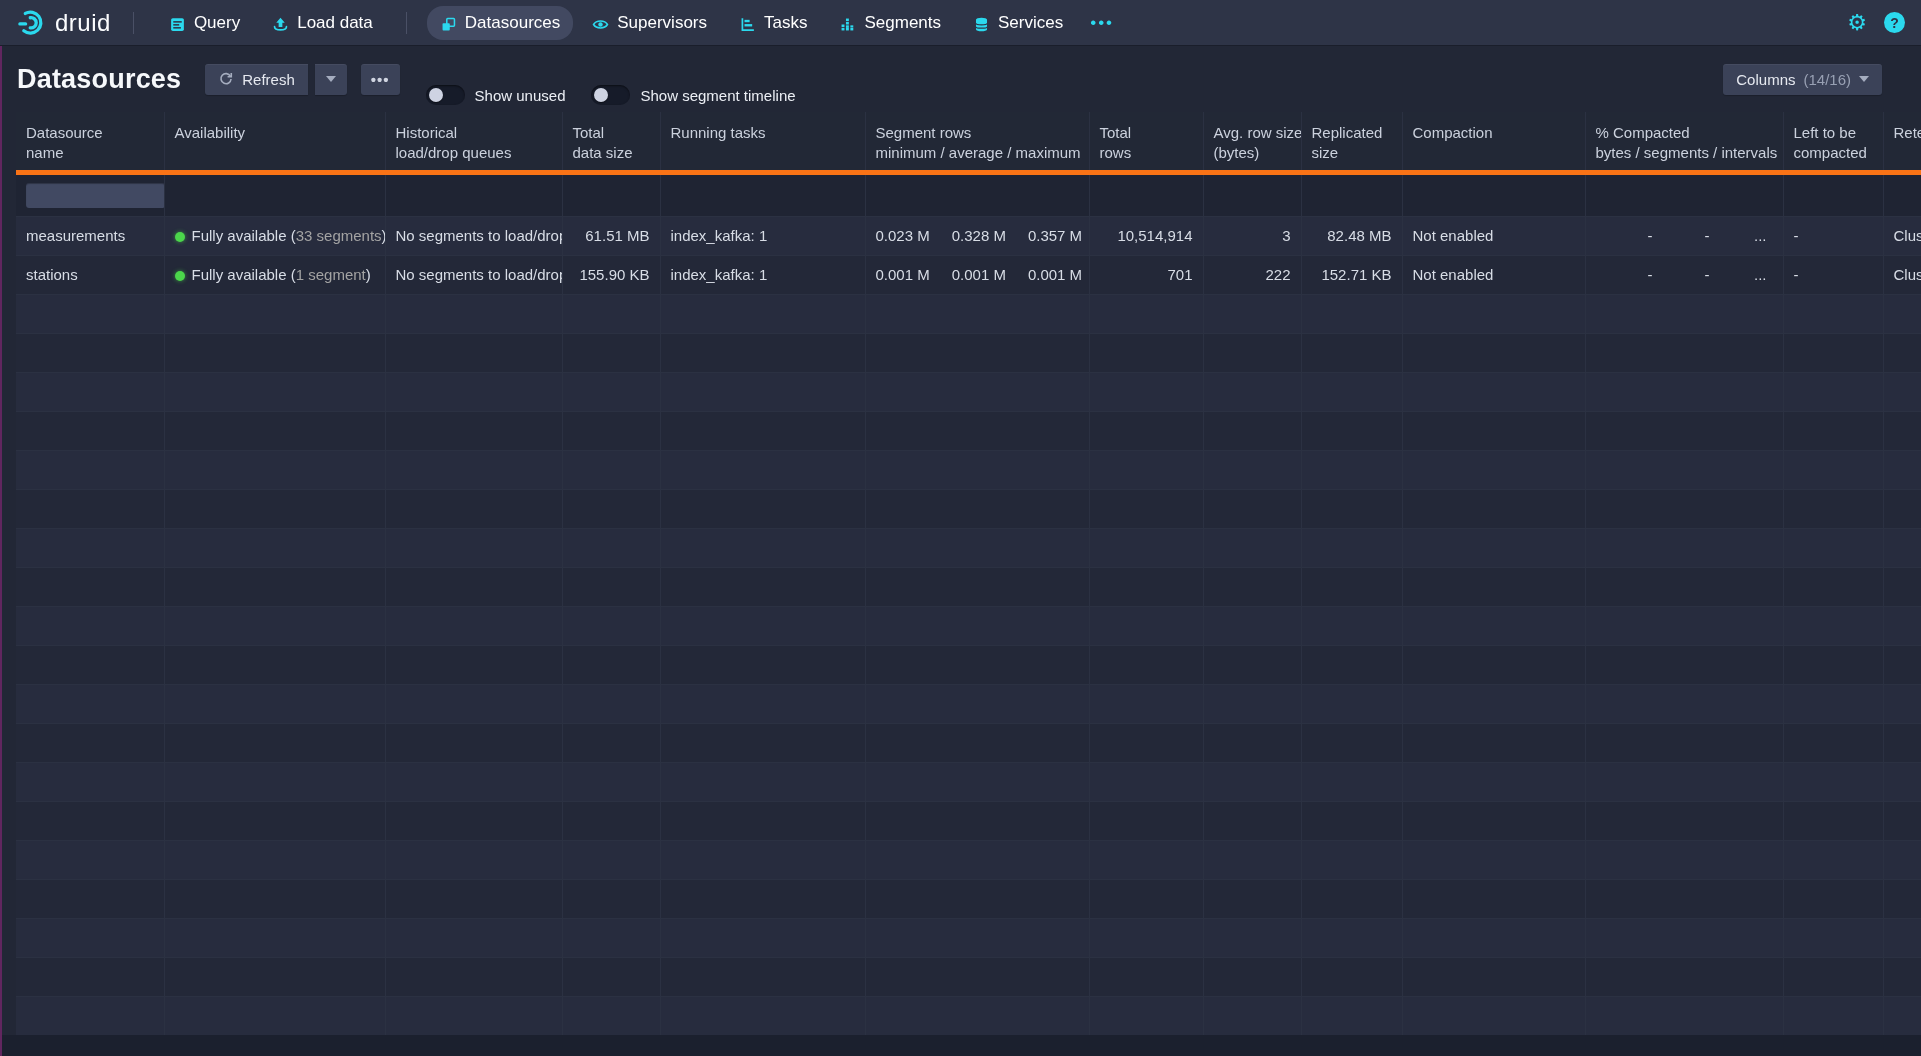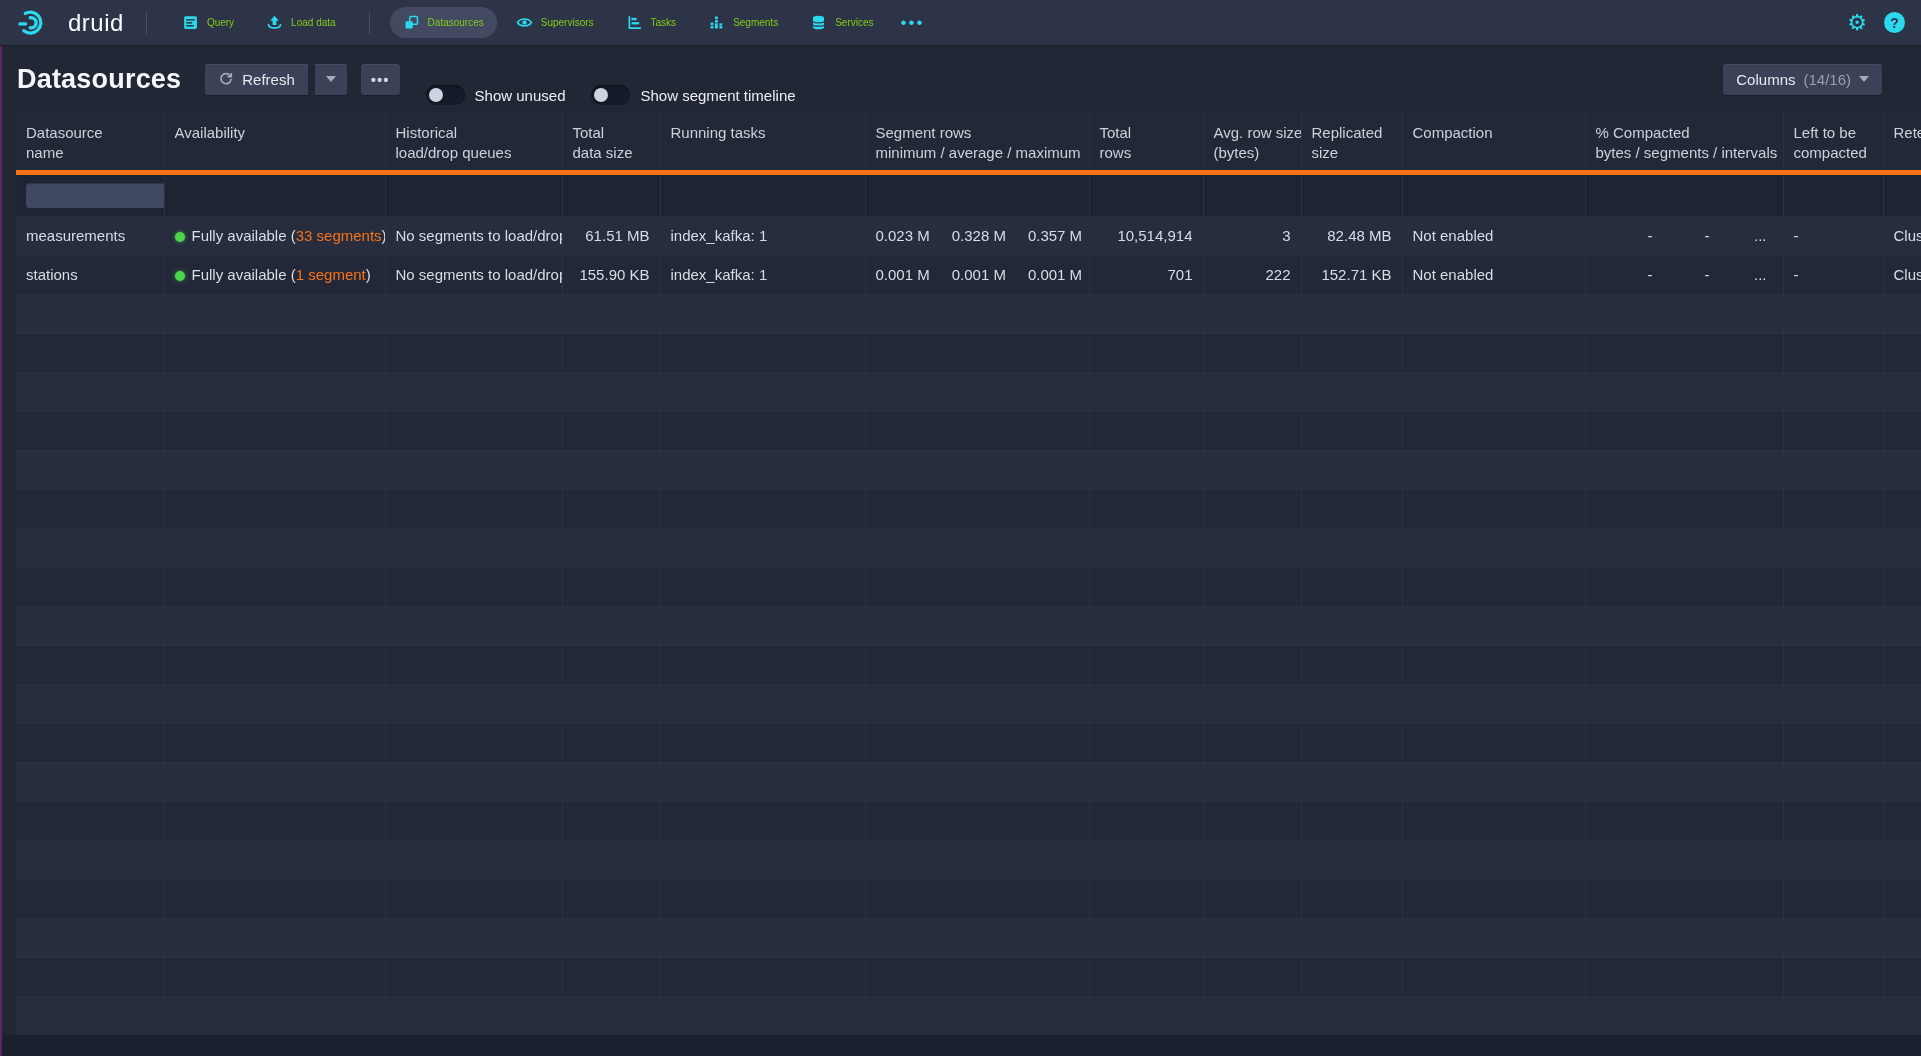--- a/index.html
+++ b/index.html
@@ -6,27 +6,27 @@
   html,body { width:1921px; height:1056px; overflow:hidden; }
   body {
     font-family:"Liberation Sans","DejaVu Sans",sans-serif;
     background:#222736; color:#dde1ea; position:relative;
   }
   
   .topnav {
     height:46px; background:#2e3447; display:flex; align-items:center;
     padding:0 16px; border-bottom:1px solid #1a1e2b; position:relative; z-index:5;
   }
-  .logo { display:flex; align-items:center; gap:22px; cursor:pointer; }
+  .logo { display:flex; align-items:center; gap:9px; cursor:pointer; }
   .logo-word { color:#fbfcfe; font-size:24px; letter-spacing:0.5px; }
   .nav-divider { width:1px; height:22px; background:#4a5066; margin:0 22px; }
   .nav-items { display:flex; align-items:center; gap:6px; }
   .nav-item {
-    display:flex; align-items:center; gap:8px; padding:7px 13px;
-    border-radius:16px; color:#84cc16; font-size:10px; cursor:pointer; white-space:nowrap;
+    display:flex; align-items:flex-end; gap:8px; padding:7px 13px;
+    border-radius:16px; color:#ffffff; font-size:17px; cursor:pointer; white-space:nowrap;
   }
   .nav-item.active { background:#424961; }
   .nav-more { color:#2bd9ee; font-size:17px; letter-spacing:2px; padding:4px 8px; cursor:pointer; }
   .topnav-right { margin-left:auto; display:flex; align-items:center; gap:17px; }
   .gear { color:#2bd9ee; font-size:22px; line-height:22px; cursor:pointer; font-family:"DejaVu Sans",sans-serif; }
   .help {
     width:21px; height:21px; border-radius:50%; background:#2bd9ee; color:#2e3447;
     font-size:14px; font-weight:bold; display:flex; align-items:center; justify-content:center; cursor:pointer;
   }
   .icon-svg { display:block; }
@@ -94,21 +94,21 @@
   tr.row-even td { background:#272c3e; }
   tr.row-odd td { background:#232838; }
   td.num { text-align:right; }
   td.pad8  { padding-right:8px; }
   td.pad20 { padding-right:20px; }
   td.pad26 { padding-right:26px; }
   td.pad58 { padding-right:58px; }
   .trio { display:flex; gap:22px; }
   .trio-r { display:flex; }
   .trio-r span { flex:1; text-align:right; }
-  a.seg-link { color:#f97316; text-decoration:none; cursor:pointer;text-align:right; }
+  a.seg-link { color:#a3a3a3; text-decoration:none; cursor:pointer;text-align:right; }
   .dot {
     display:inline-block; width:10px; height:10px; border-radius:50%;
     background:#4bd64b; margin-right:7px; vertical-align:-1px;
     box-shadow:0 0 4px rgba(75,214,75,0.6);
   }
   .footer-strip { position:absolute; left:0; right:0; bottom:0; height:21px; background:#1b202e; }
 </style>
 </head>
 <body>
 

